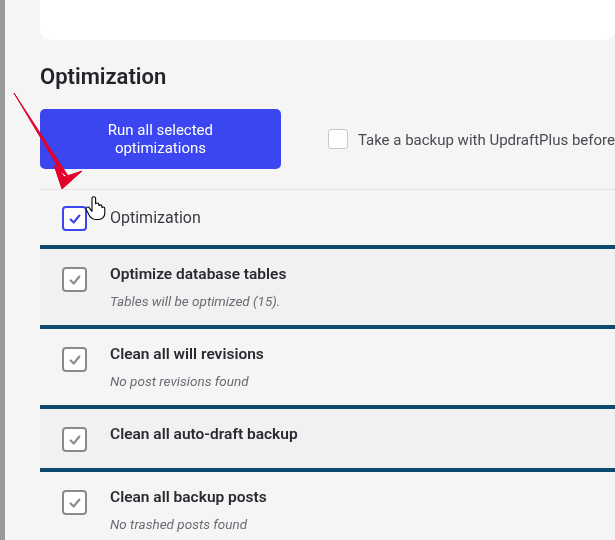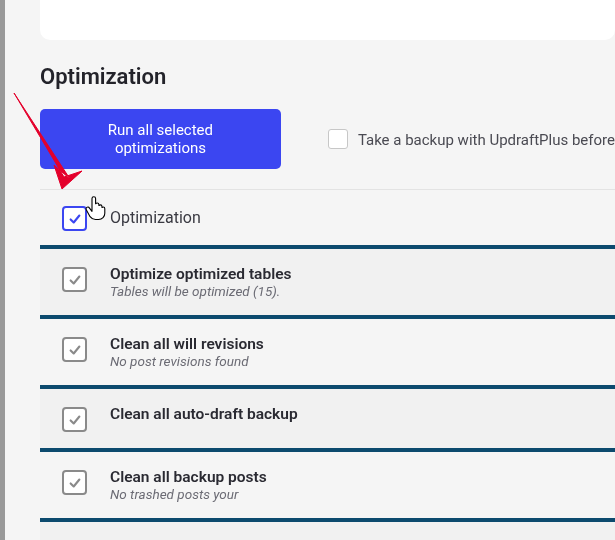--- a/index.html
+++ b/index.html
@@ -100,20 +100,21 @@
   .opt-row .content-col{
     flex:1 1 auto;
   }
   .opt-title{
     font-size:15.5px;font-weight:600;color:#2a2a32;
   }
   .header-row .opt-title{
     font-weight:400;font-size:16px;color:#3a3a42;
   }
   .opt-sub{
+    margin-top:10px;
     font-size:13.5px;font-style:italic;color:#6b6b74;
   }
 
   
   .arrow-svg{
     position:absolute;
     left:4px; top:85px;
     width:80px;height:110px;
     pointer-events:none;
     z-index:30;
@@ -163,21 +164,21 @@
 
     <div class="opt-row alt">
       <div class="chk-col">
         <span class="chk-box big">
           <svg viewBox="0 0 16 16">
               <polyline class="tick" points="3,8.5 6.5,12 13,4" fill="none" stroke-width="2.4" stroke-linecap="round" stroke-linejoin="round"></polyline>
             </svg>
         </span>
       </div>
       <div class="content-col">
-        <div class="opt-title">Optimize optimized tables</div>
+        <div class="opt-title">Optimize database tables</div>
         <div class="opt-sub">Tables will be optimized (15).</div>
       </div>
     </div>
 
     <div class="opt-row">
       <div class="chk-col">
         <span class="chk-box big">
           <svg viewBox="0 0 16 16">
               <polyline class="tick" points="3,8.5 6.5,12 13,4" fill="none" stroke-width="2.4" stroke-linecap="round" stroke-linejoin="round"></polyline>
             </svg>
@@ -205,21 +206,21 @@
     <div class="opt-row">
       <div class="chk-col">
         <span class="chk-box big">
           <svg viewBox="0 0 16 16">
               <polyline class="tick" points="3,8.5 6.5,12 13,4" fill="none" stroke-width="2.4" stroke-linecap="round" stroke-linejoin="round"></polyline>
             </svg>
         </span>
       </div>
       <div class="content-col">
         <div class="opt-title">Clean all backup posts</div>
-        <div class="opt-sub">No trashed posts your</div>
+        <div class="opt-sub">No trashed posts found</div>
       </div>
     </div>
 
     <div class="opt-row alt" style="border-bottom:none;">
 
       <div class="content-col"></div>
     </div>
 
   </div>
 

